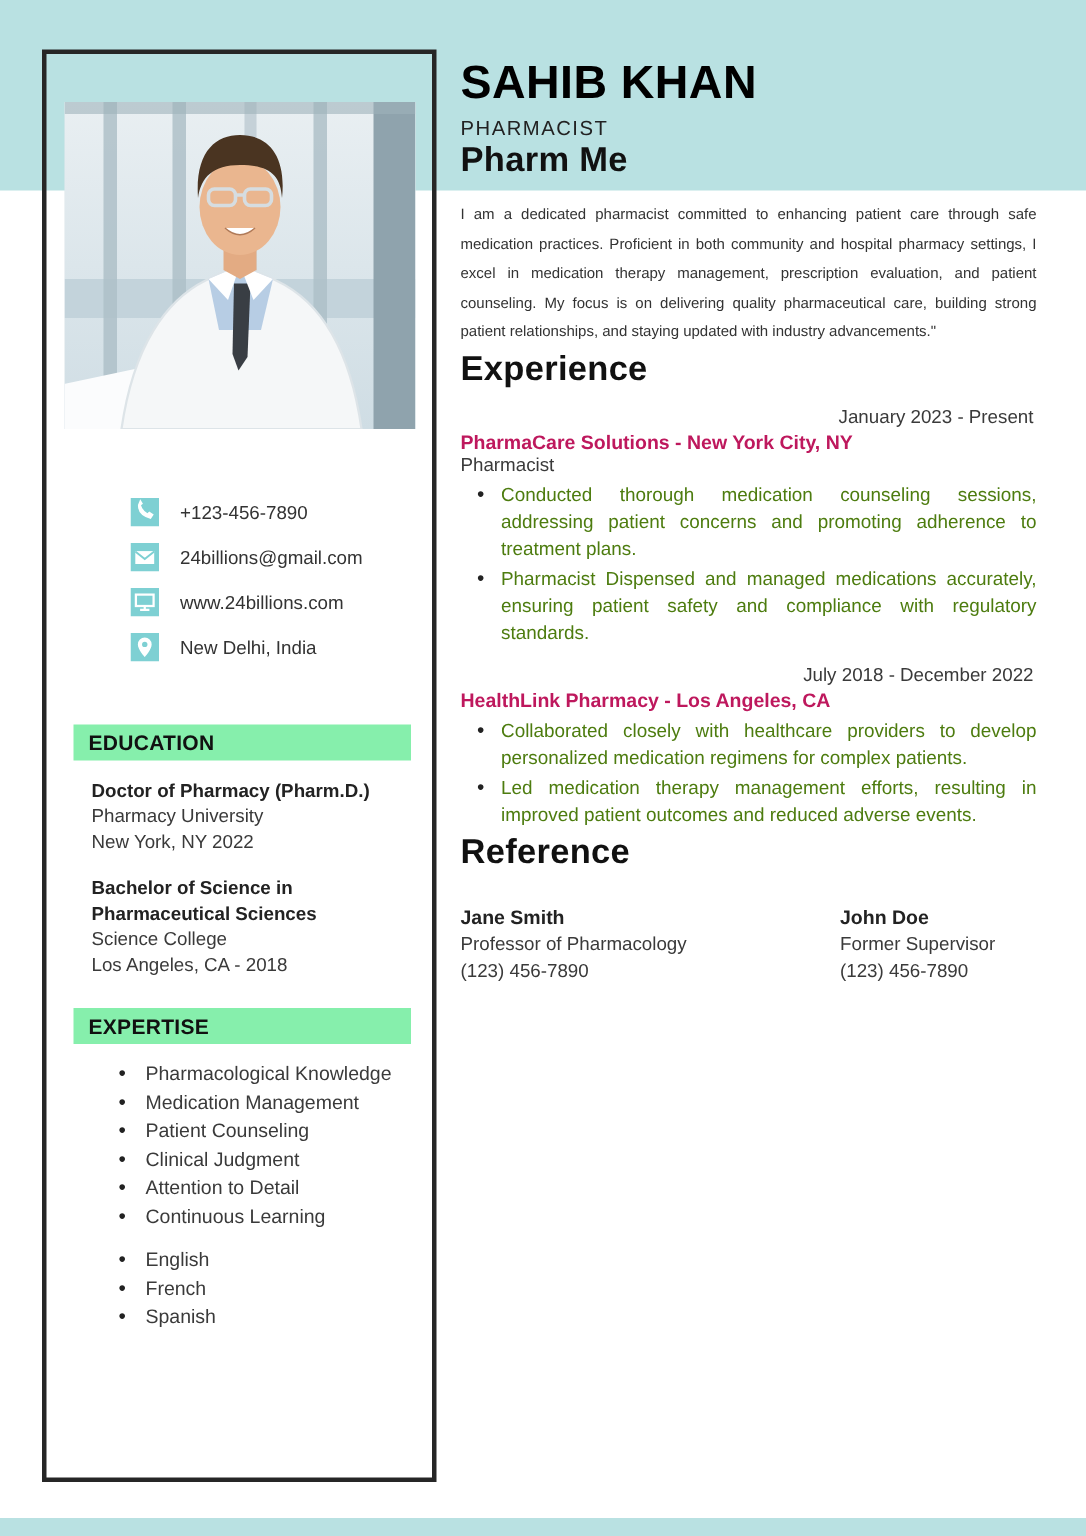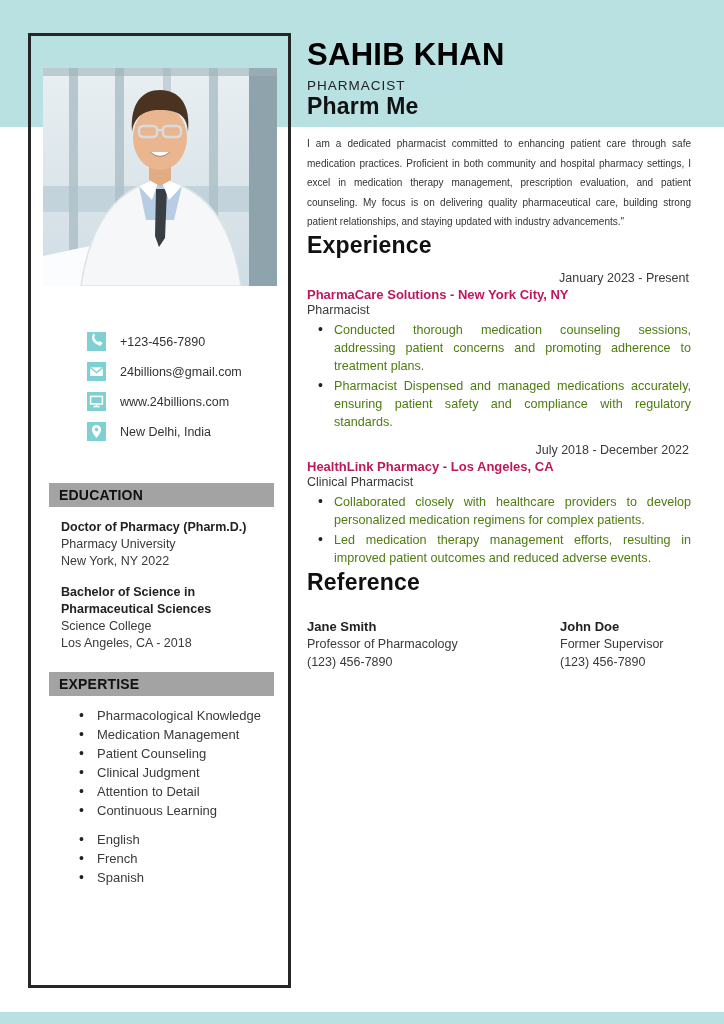--- a/index.html
+++ b/index.html
@@ -19,21 +19,21 @@
   }
   .photo{
     margin:32px auto 0;width:234px;height:218px;overflow:hidden;background:#dfe8ec;
   }
   .contact{margin:46px 0 0 24px;}
   .c-row{display:flex;align-items:center;margin-bottom:11px;height:19px;margin-left:32px;}
   .c-icon{width:19px;height:19px;flex:0 0 19px;margin-right:14px;}
   .c-text{font-size:12.5px;color:#333;}
 
   .band-head{
-    margin:0 14px 0 18px;margin-top:44px;background:#a3a3a3;
+    margin:0 14px 0 18px;margin-top:44px;background:#86efac;
     padding:4px 0 4px 10px;font-size:14px;font-weight:bold;color:#111;
     letter-spacing:.2px;
   }
   .edu{margin:12px 0 0 30px;font-size:12.5px;line-height:17px;color:#3a3a3a;width:205px;}
   .edu-entry{margin-bottom:14px;}
   .edu-degree{font-weight:bold;color:#222;}
 
   ul.dots{list-style:none;margin:10px 0 0 0;padding:0 0 0 48px;}
   ul.dots li{
     position:relative;font-size:13px;line-height:19px;color:#3a3a3a;padding-left:18px;
@@ -214,21 +214,20 @@
     <div class="job-role">Pharmacist</div>
     <ul class="jb">
       <li>Conducted thorough medication counseling sessions, addressing patient concerns and promoting adherence to treatment plans.</li>
       <li>Pharmacist Dispensed and managed medications accurately, ensuring patient safety and compliance with regulatory standards.</li>
     </ul>
   </div>
 
   <div>
     <div class="job-date">July 2018 - December 2022</div>
     <div class="job-company">HealthLink Pharmacy - Los Angeles, CA</div>
-    <div class="job-role">Clinical Pharmacist</div>
     <ul class="jb">
       <li>Collaborated closely with healthcare providers to develop personalized medication regimens for complex patients.</li>
       <li>Led medication therapy management efforts, resulting in improved patient outcomes and reduced adverse events.</li>
     </ul>
   </div>
 
   <h2 class="sec sec-ref">Reference</h2>
   <div class="refs">
     <div class="ref-col">
       <div class="ref-name">Jane Smith</div>

